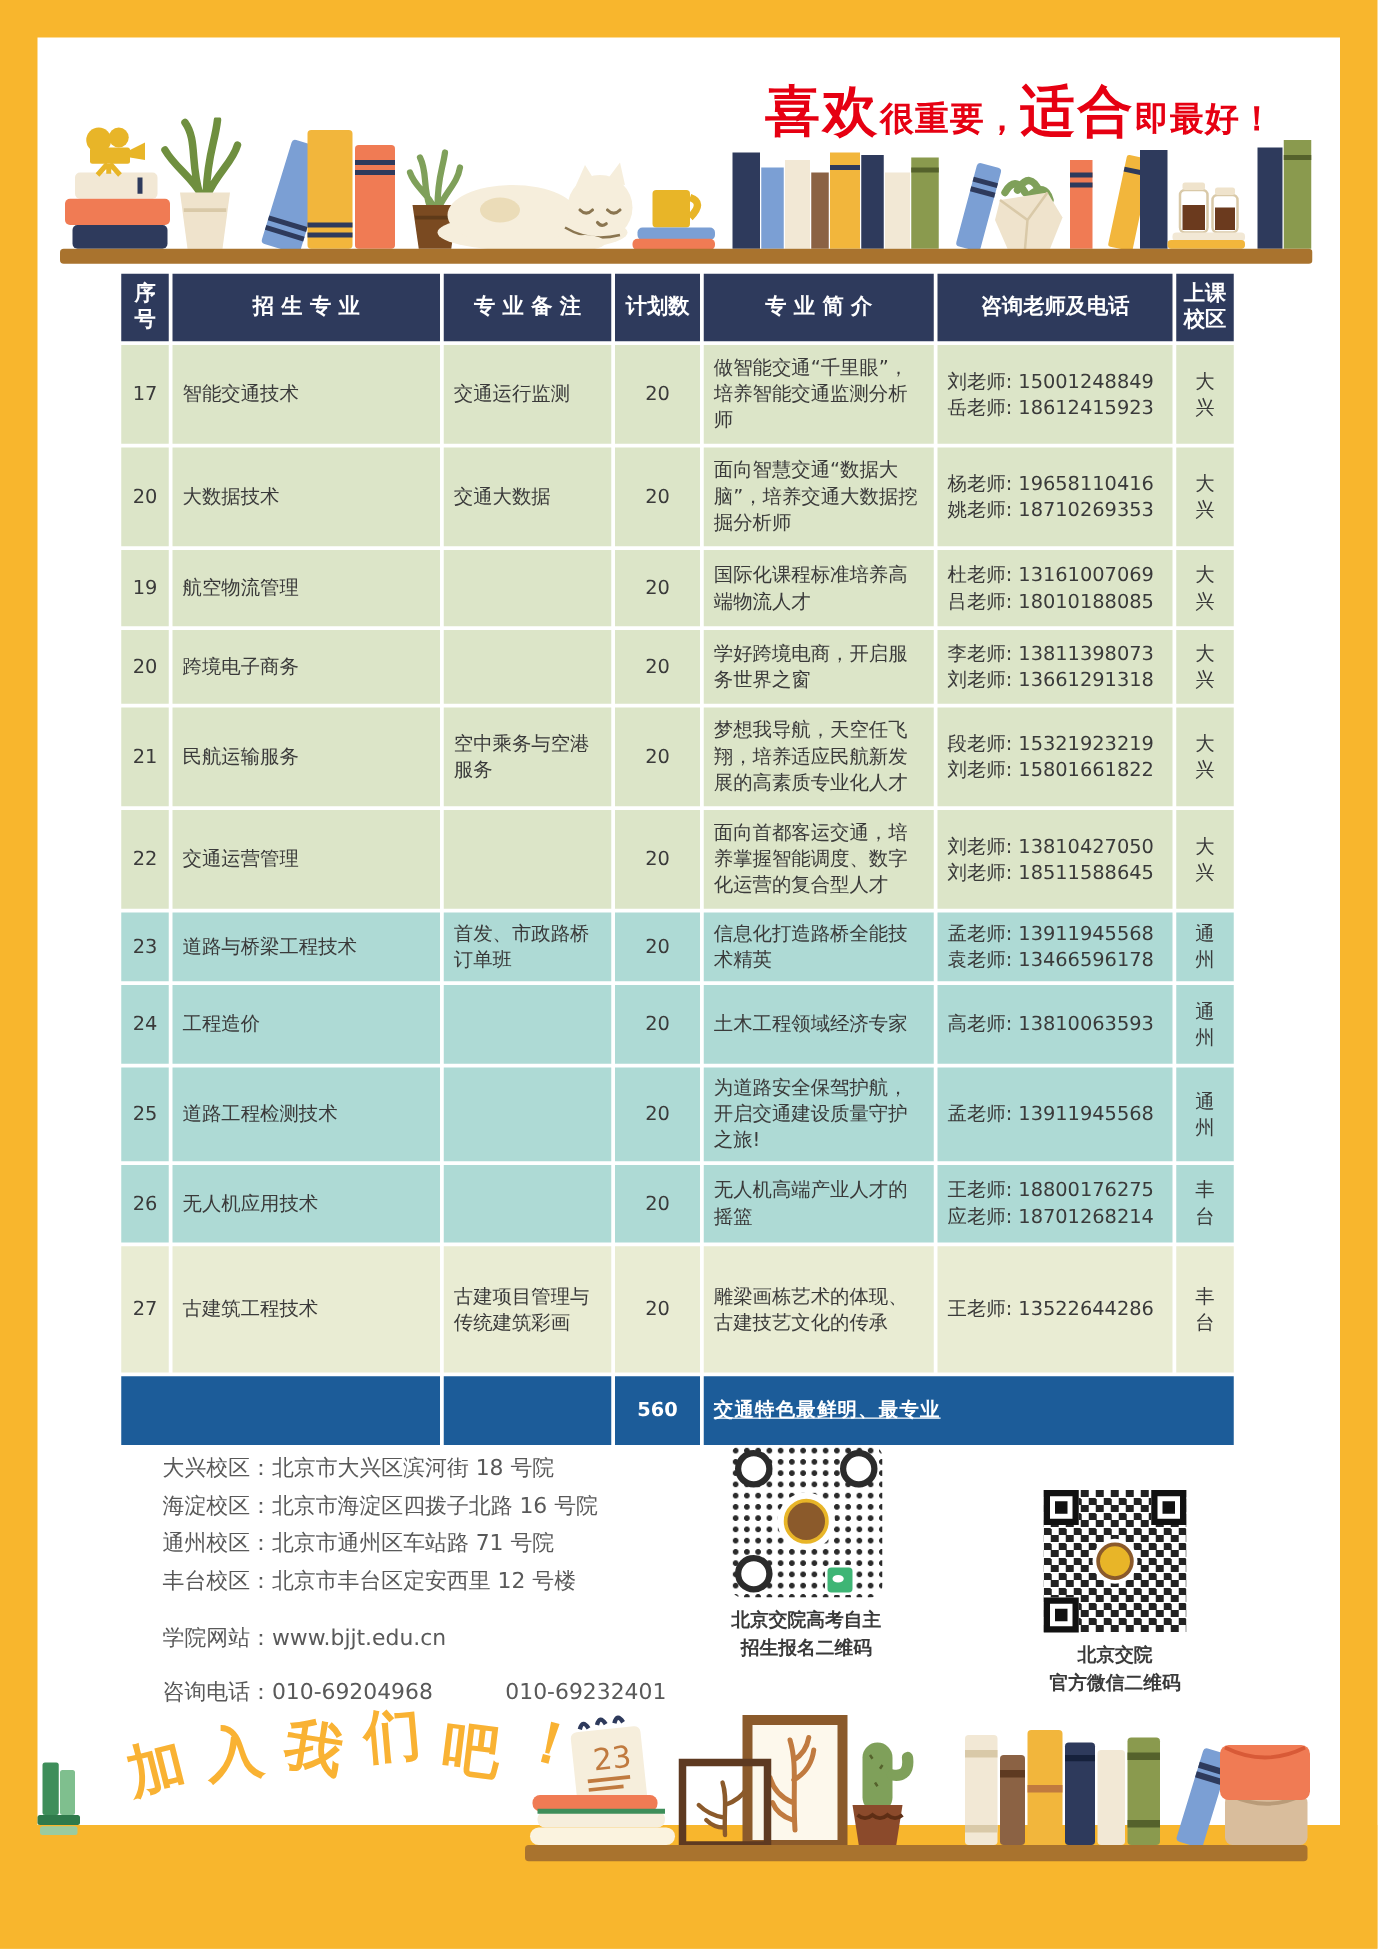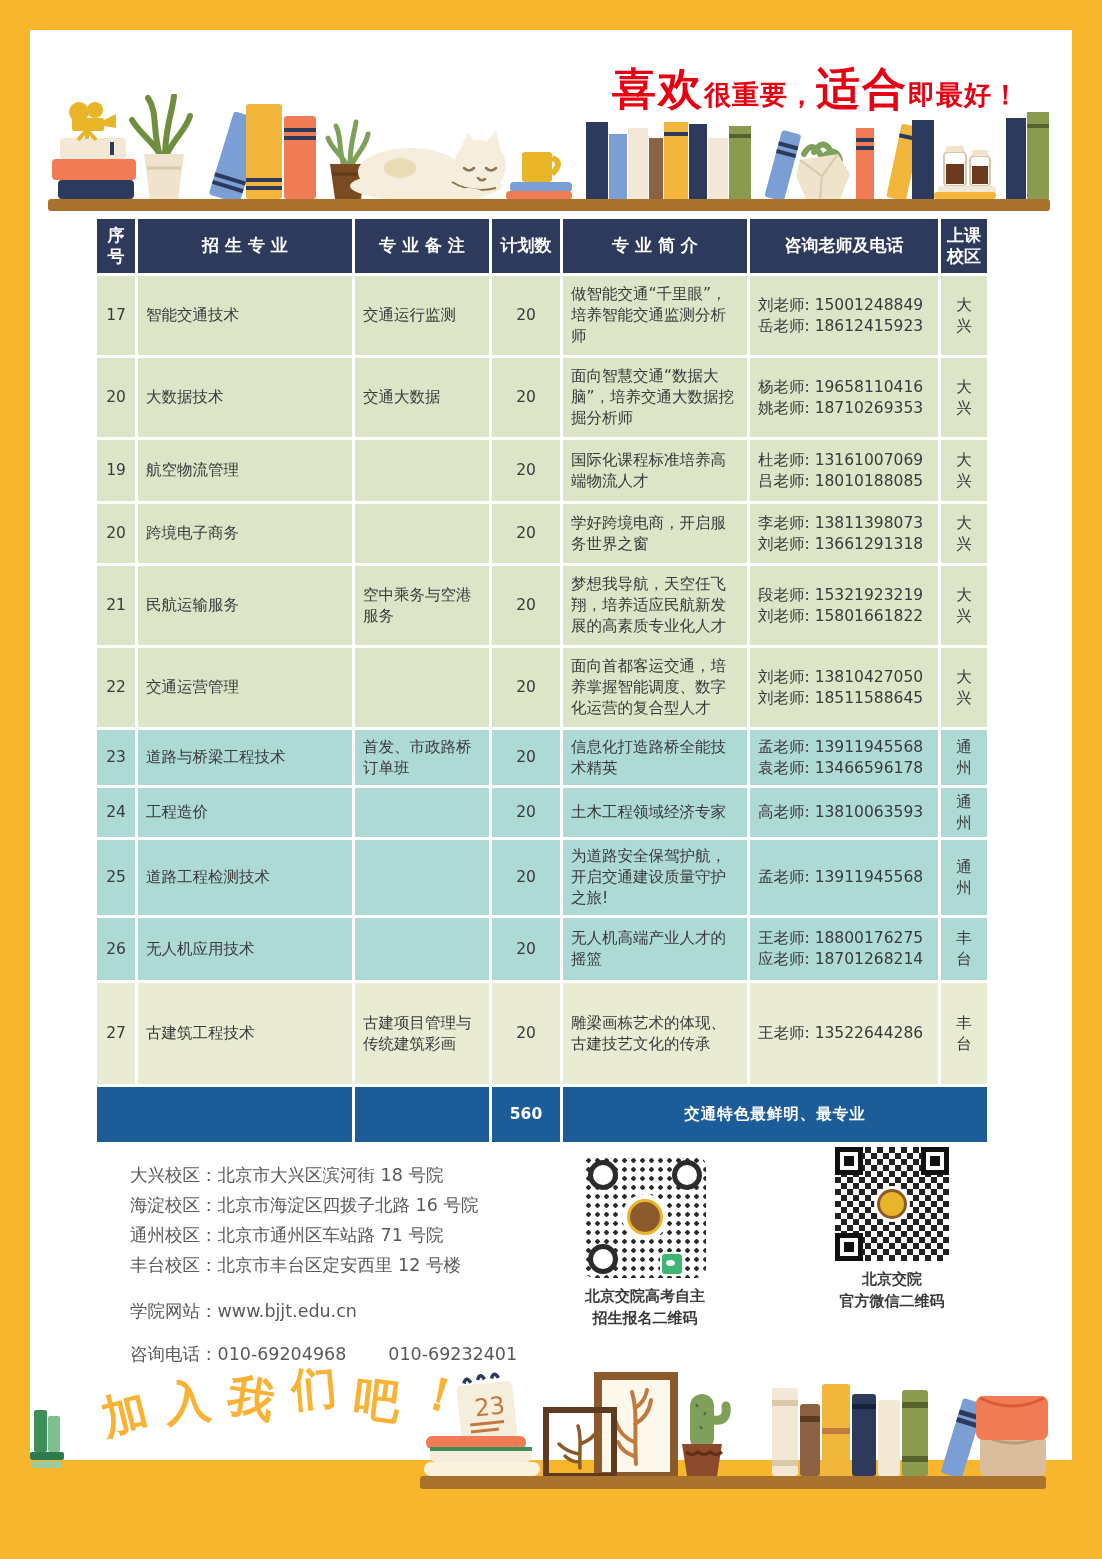--- a/index.html
+++ b/index.html
@@ -22,29 +22,29 @@
   table.sched{position:absolute;left:94px;top:216px;border-collapse:separate;border-spacing:3px;table-layout:fixed;background:#fff;}
   table.sched th,table.sched td{overflow:hidden;}
   table.sched th{background:#2E3A5C;color:#fff;font-size:17px;font-weight:bold;padding:2px 3px;line-height:1.25;}
   table.sched td{font-size:15.5px;color:#3A3A3A;padding:3px 8px;line-height:1.35;vertical-align:middle;}
   tr.green td{background:#DCE5C8;}
   tr.teal td{background:#AEDAD5;}
   tr.pale td{background:#E9ECD3;}
   tr.total td{background:#1C5C99;color:#fff;font-weight:bold;}
   td.c,th.c{text-align:center;}
   td.total-num{font-size:26px;text-align:center;padding:0 2px;}
-  td.slogan{font-size:21px;text-align:center;letter-spacing:1px;}
+  td.slogan{font-size:21px;text-align:left;letter-spacing:1px;text-decoration:underline;}
   .contact-lines{white-space:nowrap;}
 
   
   .info{position:absolute;left:130px;top:1160px;color:#595959;font-size:17.5px;line-height:30px;z-index:2;}
   .info .campus-line{white-space:nowrap;}
   .info .site-line{margin-top:16px;white-space:nowrap;}
   .info .phone-line{margin-top:13px;white-space:nowrap;}
-  .info .phone2{margin-left:42px;}
+  .info .phone2{margin-left:58px;}
 
   
   .qrbox{position:absolute;z-index:2;text-align:center;}
   .qrbox .caption{margin-top:8px;font-size:15px;font-weight:bold;color:#3A3A3A;line-height:1.45;}
   .qr{position:relative;margin:0 auto;background:#fff;}
   .qr-dots{width:122px;height:122px;background-image:radial-gradient(#2b2b2b 33%,transparent 37%);background-size:9px 9px;border-radius:10px;}
   .qr-sq{width:114px;height:114px;background:conic-gradient(#222 25%,transparent 25% 50%,#222 50% 75%,transparent 75%);background-size:12px 12px;}
   .finder-ring{position:absolute;width:20px;height:20px;border:5px solid #2b2b2b;border-radius:50%;background:#fff;}
   .finder-sq{position:absolute;width:18px;height:18px;border:5px solid #111;background:#fff;}
   .finder-sq::after{content:"";position:absolute;left:4px;top:4px;width:10px;height:10px;background:#111;}
@@ -284,21 +284,21 @@
       <td>道路与桥梁工程技术</td>
       <td>首发、市政路桥订单班</td>
       <td class="c">20</td>
       <td>信息化打造路桥全能技术精英</td>
       <td class="contact-lines">
             <div>孟老师: 13911945568</div>
             <div>袁老师: 13466596178</div>
           </td>
       <td class="c">通州</td>
     </tr>
-    <tr class="teal" style="height:49px">
+    <tr class="teal" style="height:63px">
       <td class="c">24</td>
       <td>工程造价</td>
       <td></td>
       <td class="c">20</td>
       <td>土木工程领域经济专家</td>
       <td class="contact-lines">
             <div>高老师: 13810063593</div>
           </td>
       <td class="c">通州</td>
     </tr>
@@ -363,21 +363,21 @@
           <div class="inner" style="width:30px;height:30px;"></div>
         </div>
       <div class="wechat-dot"></div>
     </div>
     <div class="caption">
       <div>北京交院高考自主</div>
       <div>招生报名二维码</div>
     </div>
   </div>
 
-  <div class="qrbox" style="left:825px;top:1147px;width:134px;">
+  <div class="qrbox" style="left:825px;top:1192px;width:134px;">
     <div class="qr qr-sq">
       <div class="finder-sq" style="left:0;top:0;"></div>
       <div class="finder-sq" style="right:0;top:0;"></div>
       <div class="finder-sq" style="left:0;bottom:0;"></div>
       <div class="qr-logo" style="width:36px;height:36px;">
           <div class="inner" style="width:24px;height:24px;background:#E8B528;border-color:#8B5A2B;"></div>
         </div>
     </div>
     <div class="caption">
       <div>北京交院</div>

